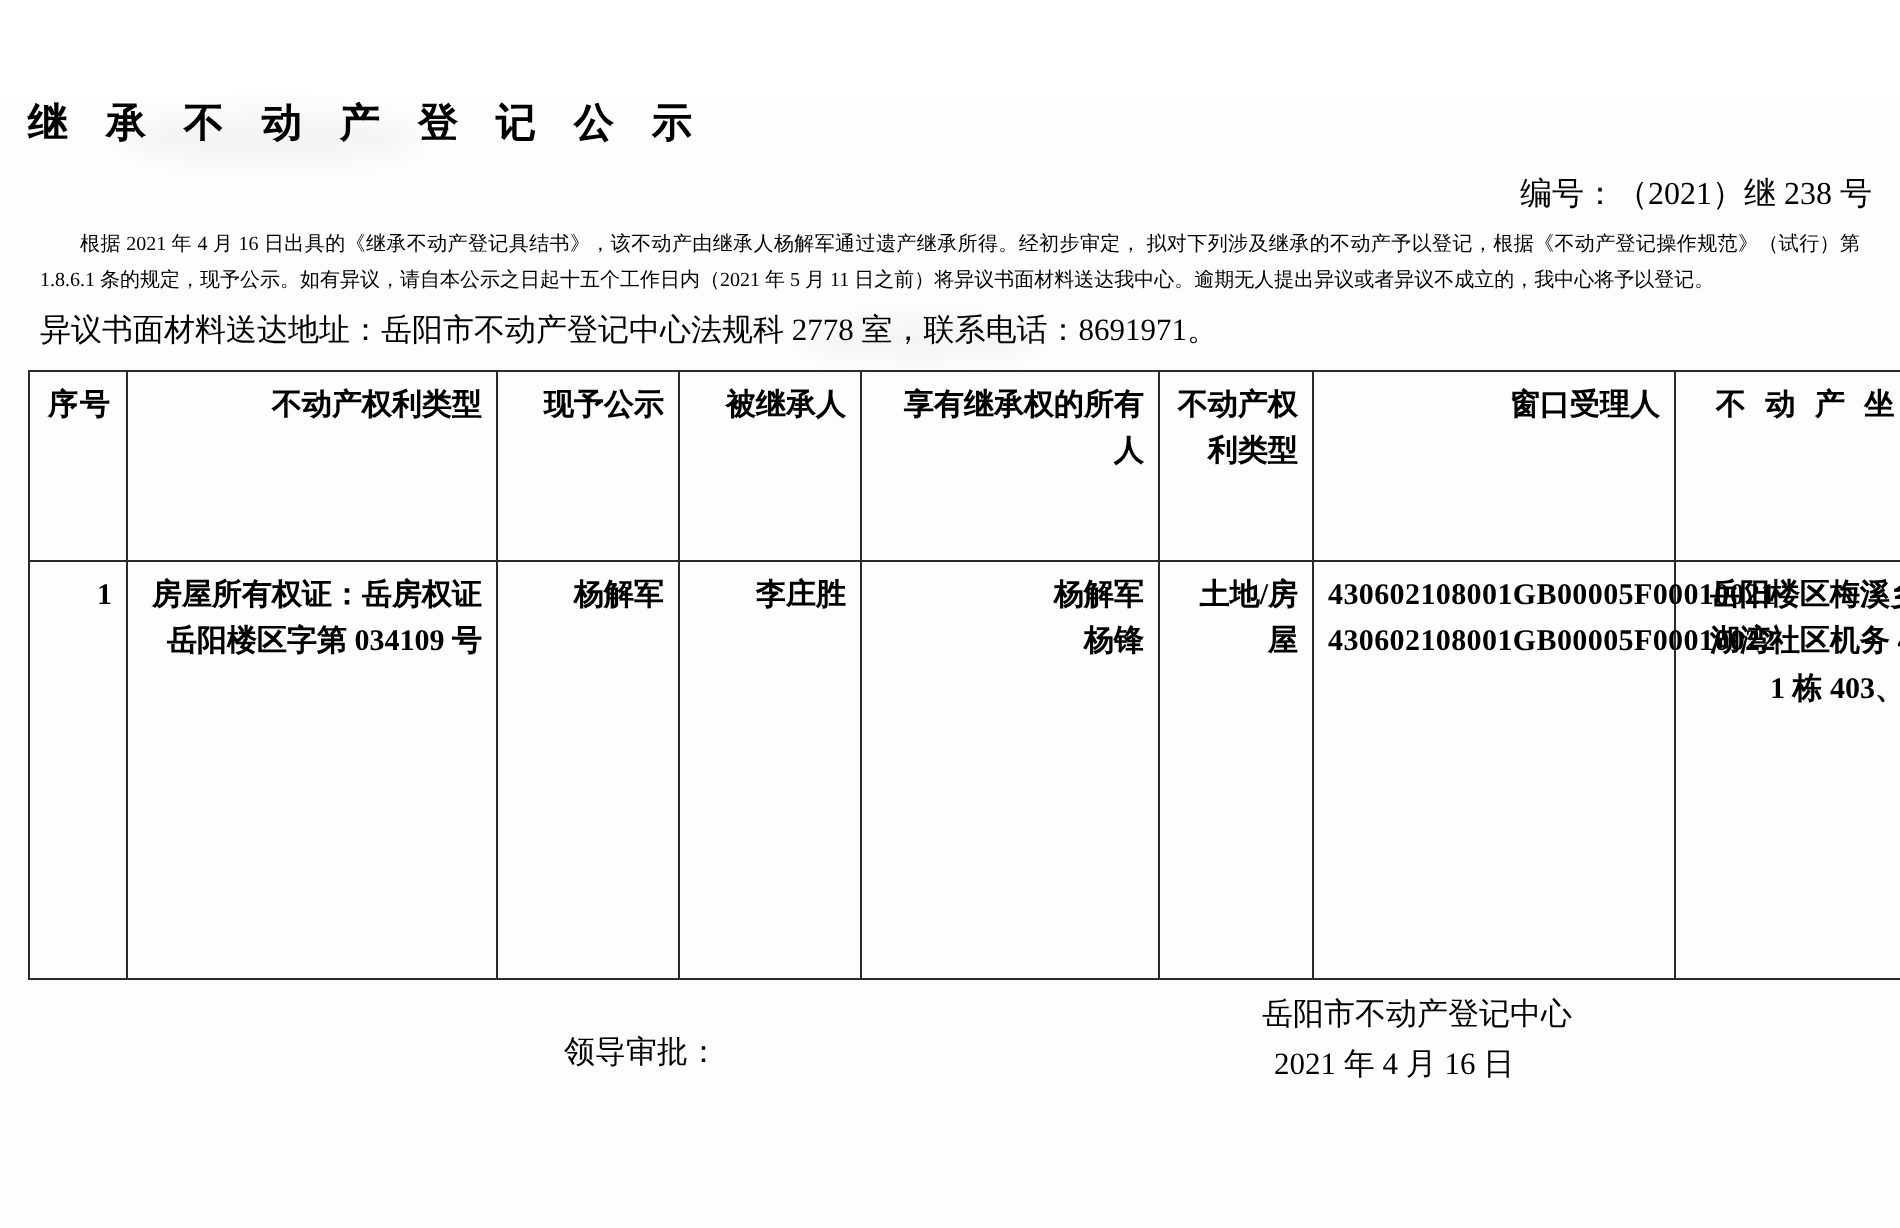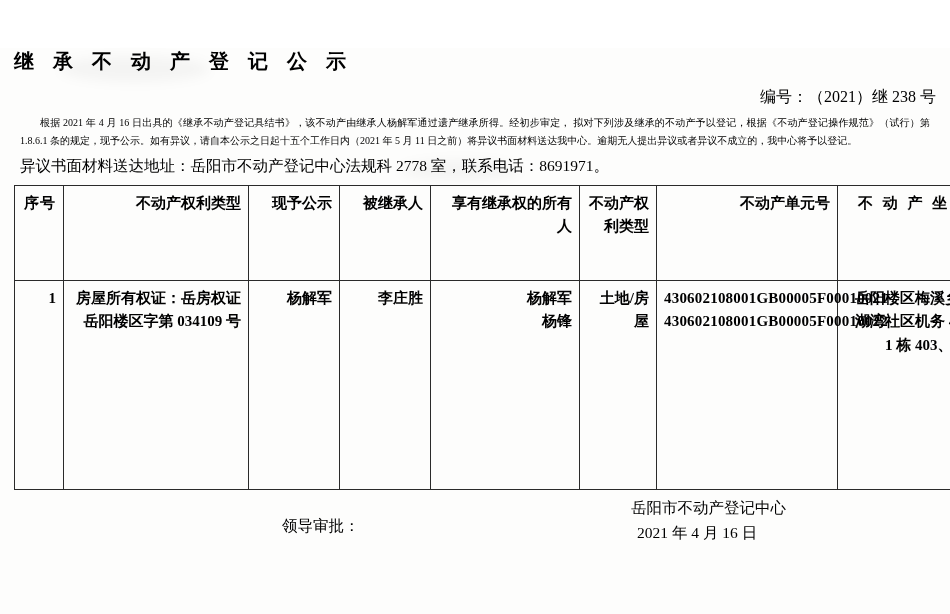--- a/index.html
+++ b/index.html
@@ -148,21 +148,21 @@
 
   <table class="reg-table">
     <thead>
       <tr>
         <th class="col-seq th-vert">序号</th>
         <th class="col-cert">不动产权利类型</th>
         <th class="col-cur">现予公示</th>
         <th class="col-succ">被继承人</th>
         <th class="col-owner">享有继承权的所有人</th>
         <th class="col-type">不动产权利类型</th>
-        <th class="col-unit">不动产单元号</th>
+        <th class="col-unit">窗口受理人</th>
         <th class="col-loc th-spread">不 动 产 坐 落</th>
 
       </tr>
     </thead>
     <tbody>
       <tr class="data-row">
         <td class="col-seq cell-center cell-mid">1</td>
         <td class="col-cert cell-mid">房屋所有权证：岳房权证岳阳楼区字第 034109 号</td>
         <td class="col-cur cell-mid">杨解军</td>
         <td class="col-succ cell-mid">李庄胜</td>

